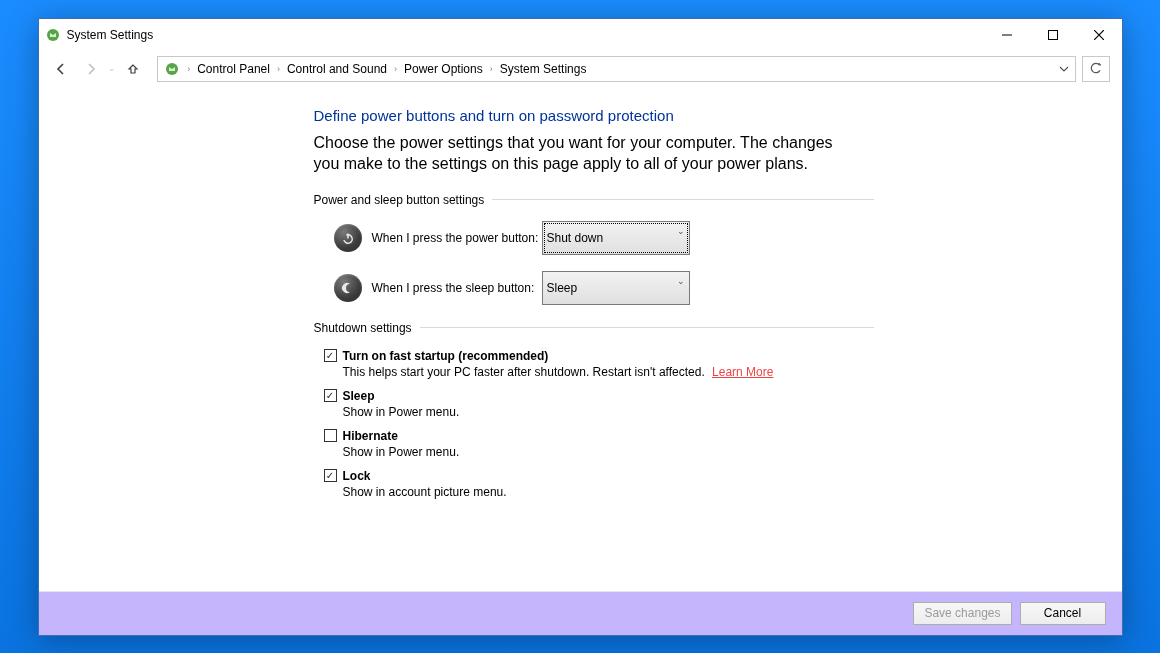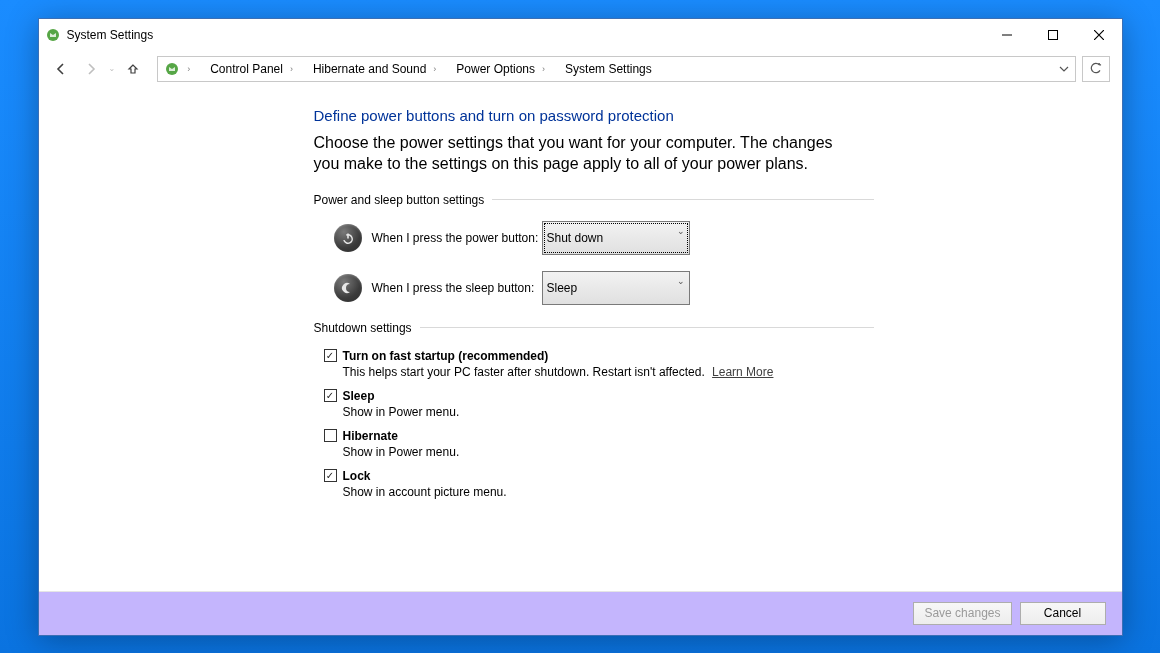--- a/index.html
+++ b/index.html
@@ -45,21 +45,21 @@
     flex:1;
     height:26px;
     border:1px solid #c8c8c8;
     display:flex; align-items:center;
     padding: 0 2px;
     margin: 0 4px 0 8px;
     background:#fff;
   }
   .breadcrumb-box .bc-icon { width:16px; height:16px; margin:0 4px; display:flex; align-items:center; justify-content:center;}
   .breadcrumb { display:flex; align-items:center; flex:1; font-size:12px; }
-  .bc-item { padding: 16px 4px; white-space:nowrap; cursor:default;margin-left:13px;}
+  .bc-item { padding: 16px 4px; white-space:nowrap; cursor:default;}
   .bc-sep { color:#7a7a7a; font-size:9px; padding:0 3px;}
   .bc-drop { margin-left:auto; width:18px; display:flex; align-items:center; justify-content:center; color:#555;}
   .refresh-box { width:28px; height:26px; border:1px solid #c8c8c8; display:flex; align-items:center; justify-content:center; color:#555; margin-right:4px;}
   .search-box {
     width:250px; height:26px; border:1px solid #c8c8c8;
     display:flex; align-items:center; padding:0 6px; background:#fff;
   }
   .search-box input { flex:1; border:none; outline:none; font-size:12px; color:#888;}
   .search-box .s-icon { color:#888; width:14px; display:flex; align-items:center; justify-content:center;}
 
@@ -78,21 +78,21 @@
   .dropdown { width:148px; height:34px; border:1px solid #7a7a7a; background:linear-gradient(#f2f2f2,#e0e0e0); display:flex; align-items:center; padding:0 4px; font-size:12px; position:relative; }
   .dropdown.focused { outline:1px dotted #000; outline-offset:-3px;}
   .dropdown .dd-chevron { position:absolute; right:4px; top:4px; color:#555; font-size:9px;}
 
   .shutdown-list { margin-left:10px; max-width:560px;}
   .chk-item { margin-bottom:10px; }
   .chk-row { display:flex; align-items:center; }
   .chk-box { width:13px; height:13px; border:1px solid #333; margin-right:6px; display:flex; align-items:center; justify-content:center; font-size:10px; line-height:1; color:#222; background:#fff;}
   .chk-label { font-weight:700; font-size:12px;}
   .chk-desc { font-size:12px; margin:2px 0 0 19px;}
-  .chk-desc a { color:#404040; text-decoration:underline; margin-left:4px; cursor:pointer;}
+  .chk-desc a { color:#ef4444; text-decoration:underline; margin-left:4px; cursor:pointer;}
 
   
   .footer { height:44px; border-top:1px solid #e5e5e5; background:#c4b5fd; display:flex; align-items:center; justify-content:flex-end; padding-right:16px; gap:8px;}
   .btn { min-width:86px; height:23px; border:1px solid #adadad; background:linear-gradient(#f7f7f7,#ededed); font-size:12px; display:flex; align-items:center; justify-content:center; padding:0 10px;}
   .btn.disabled { color:#9a9a9a;}
 </style>
 </head>
 <body>
 
 <div class="window">
@@ -146,21 +146,21 @@
       <span class="bc-icon">
         <svg viewBox="0 0 16 16">
             <circle cx="8" cy="8" r="6" fill="#56a646"></circle>
             <path d="M5 6l3 2 3-2v4H5z" fill="#fff" opacity=".8"></path>
           </svg>
       </span>
       <span class="bc-sep">›</span>
       <div class="breadcrumb">
         <span class="bc-item">Control Panel</span>
         <span class="bc-sep">›</span>
-        <span class="bc-item">Hibernate and Sound</span>
+        <span class="bc-item">Control and Sound</span>
         <span class="bc-sep">›</span>
         <span class="bc-item">Power Options</span>
         <span class="bc-sep">›</span>
         <span class="bc-item">System Settings</span>
         <span class="bc-drop">
           <svg width="10" height="10" viewBox="0 0 10 10">
               <path d="M1 3l4 4 4-4" fill="none" stroke="#555" stroke-width="1.2"></path>
             </svg>
         </span>
       </div>

